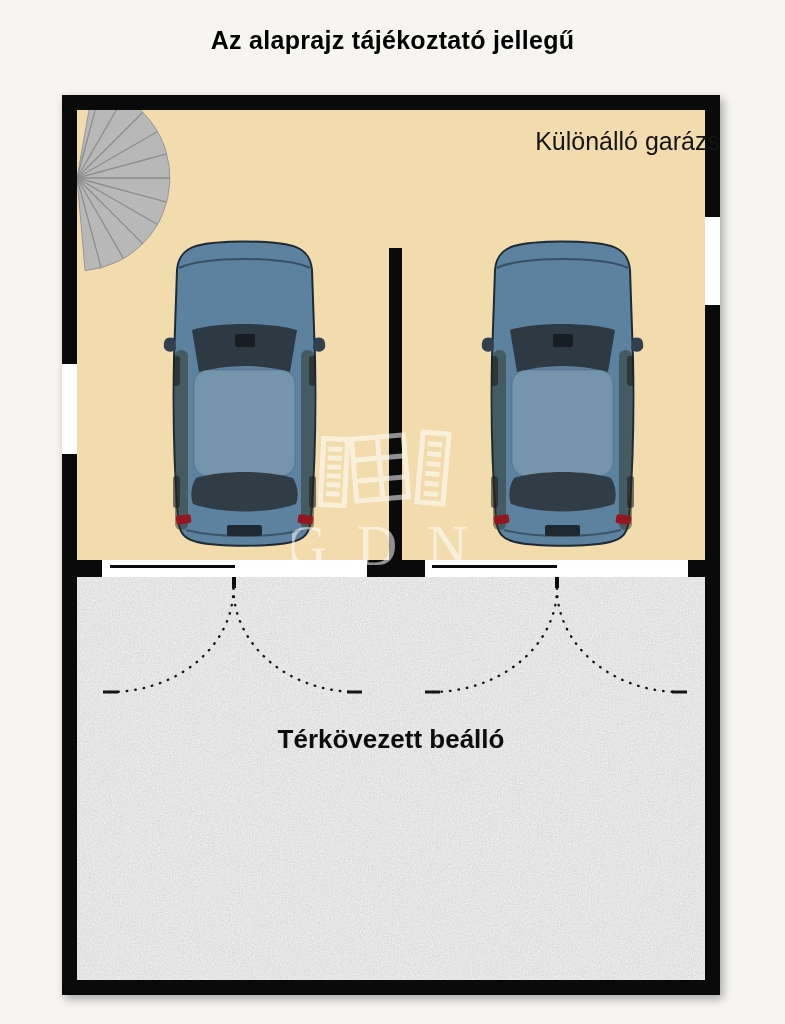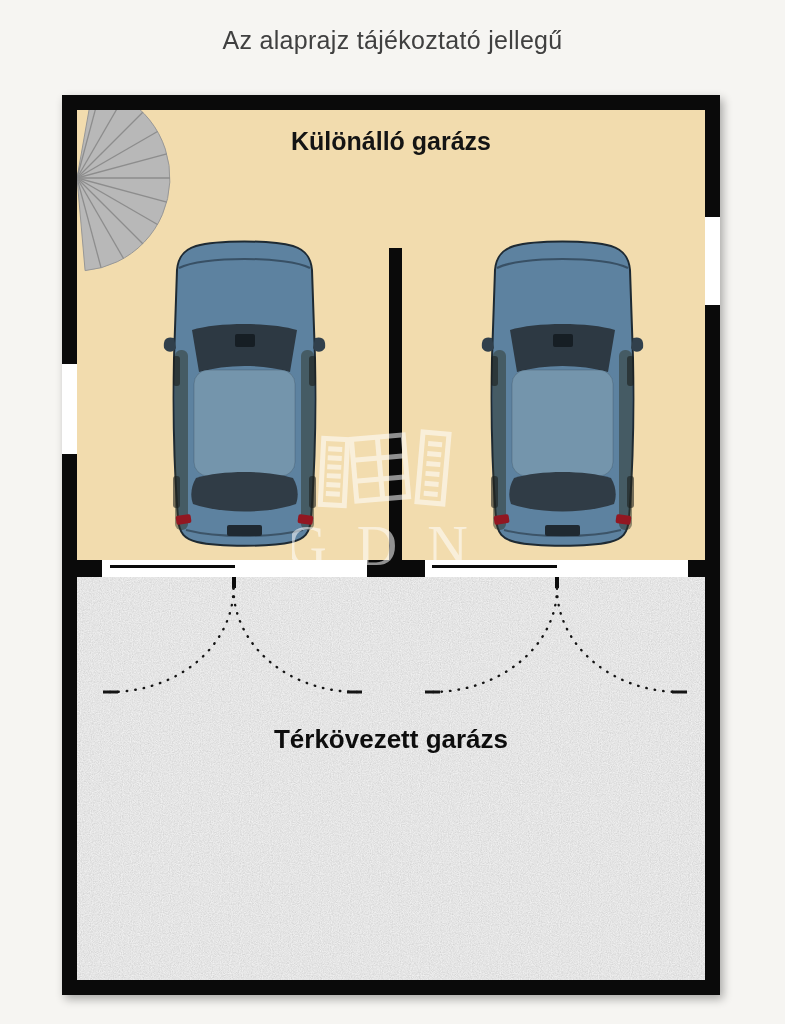--- a/index.html
+++ b/index.html
@@ -3,36 +3,36 @@
 <meta charset="utf-8">
 <style>
   html,body{margin:0;padding:0;}
   body{
     width:785px;height:1024px;position:relative;overflow:hidden;
     background:#f6f5f2;
     font-family:"Liberation Sans",sans-serif;
   }
   .title{
     position:absolute;top:26px;left:0;width:785px;text-align:center;
-    font-size:25px;font-weight:normal;color:#404040;letter-spacing:.3px;
+    font-size:25px;font-weight:bold;color:#000000;letter-spacing:.3px;
   }
   .plan{position:absolute;left:62px;top:95px;width:658px;height:900px;}
   .plan-shadow{position:absolute;left:0;top:0;width:658px;height:900px;
     box-shadow:3px 4px 9px rgba(0,0,0,.32);}
   .wall{position:absolute;background:#0a0a0a;}
   .floor-garage{position:absolute;left:15px;top:15px;width:628px;height:450px;background:#f2dcae;}
   .floor-paved{position:absolute;left:15px;top:482px;width:628px;height:403px;background:#c6c6c6;}
   .floor-paved svg{position:absolute;left:0;top:0;}
   .window{position:absolute;background:#ffffff;border-top:2px solid #0a0a0a;border-bottom:2px solid #0a0a0a;box-sizing:border-box;}
   .door-opening{position:absolute;background:#ffffff;top:465px;height:17px;}
   .door-leaf{position:absolute;top:5px;height:3px;background:#0a0a0a;}
   .door-tick{position:absolute;width:4px;height:11px;background:#0a0a0a;top:482px;}
   .garage-label{
-    position:absolute;left:0;top:30px;width:658px;text-align:center;
-    font-size:25px;font-weight:bold;color:#141414;line-height:33px;
+    position:absolute;left:0;top:30px;width:658px;text-align:right;
+    font-size:25px;font-weight:normal;color:#141414;line-height:33px;
   }
   .carport-label{
     position:absolute;left:0;top:629px;width:658px;text-align:center;
     font-size:26px;font-weight:bold;color:#0d0d0d;
   }
   .abs{position:absolute;}
 </style>
 </head>
 <body>
 
@@ -187,14 +187,14 @@
         <line x1="134" y1="59" x2="148" y2="59"></line>
           <line x1="134" y1="69" x2="148" y2="69"></line>
       </g>
     </g>
     <text x="100" y="140" text-anchor="middle" font-family="Liberation Serif, serif" font-size="56" letter-spacing="30" fill="#ffffff">GDN</text>
   </svg>
 
   <div class="garage-label">
     <div>Különálló garázs</div>
   </div>
-  <div class="carport-label">Térkövezett garázs</div>
+  <div class="carport-label">Térkövezett beálló</div>
 </div>
 
 </body></html>

